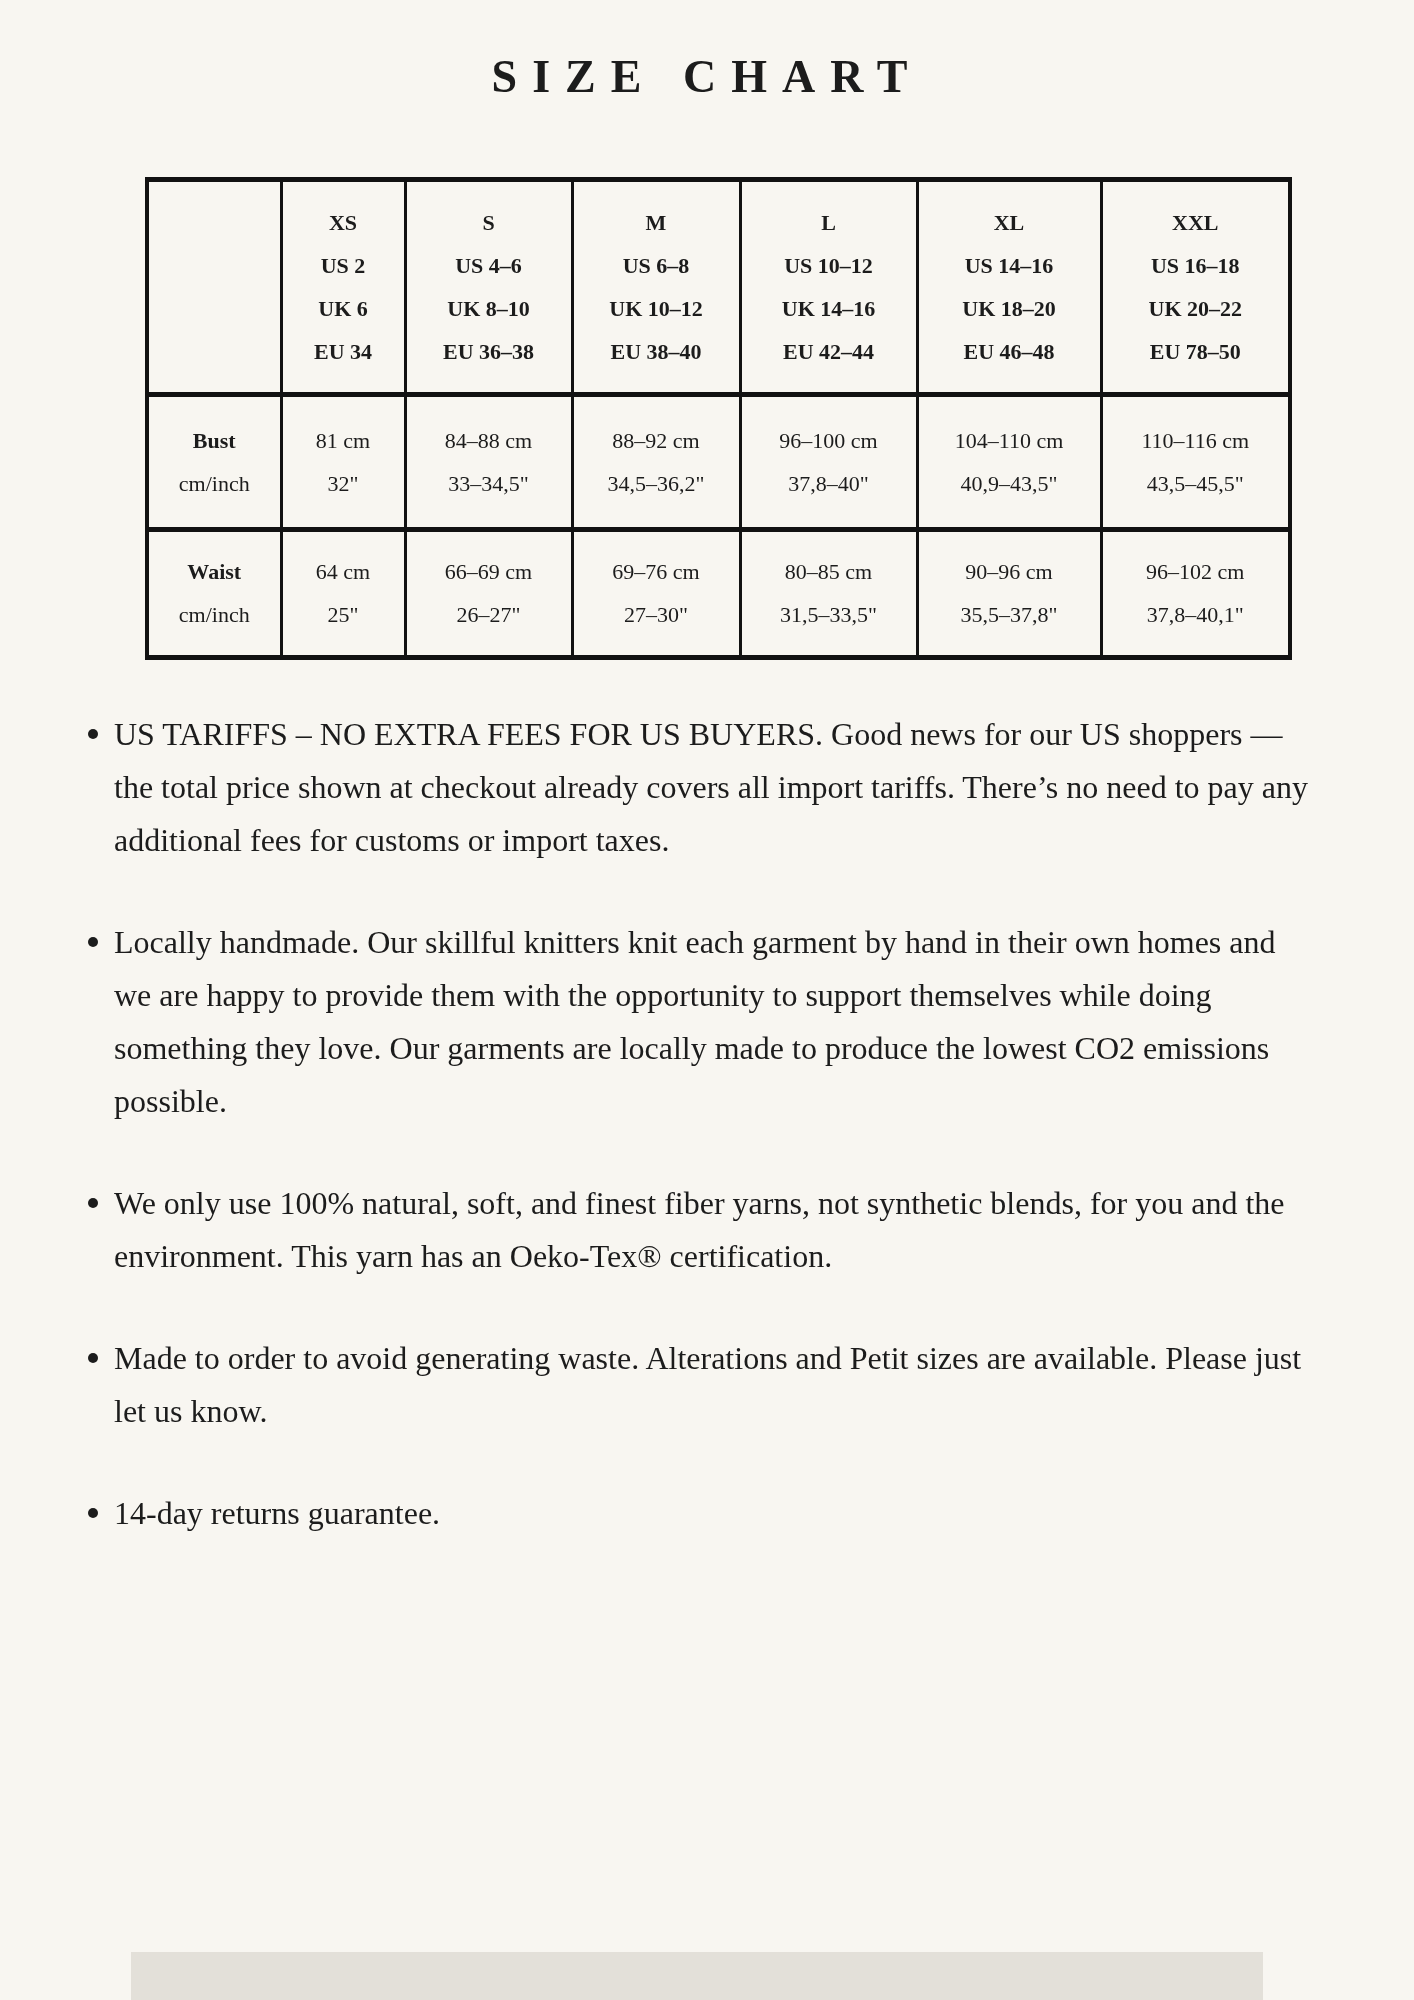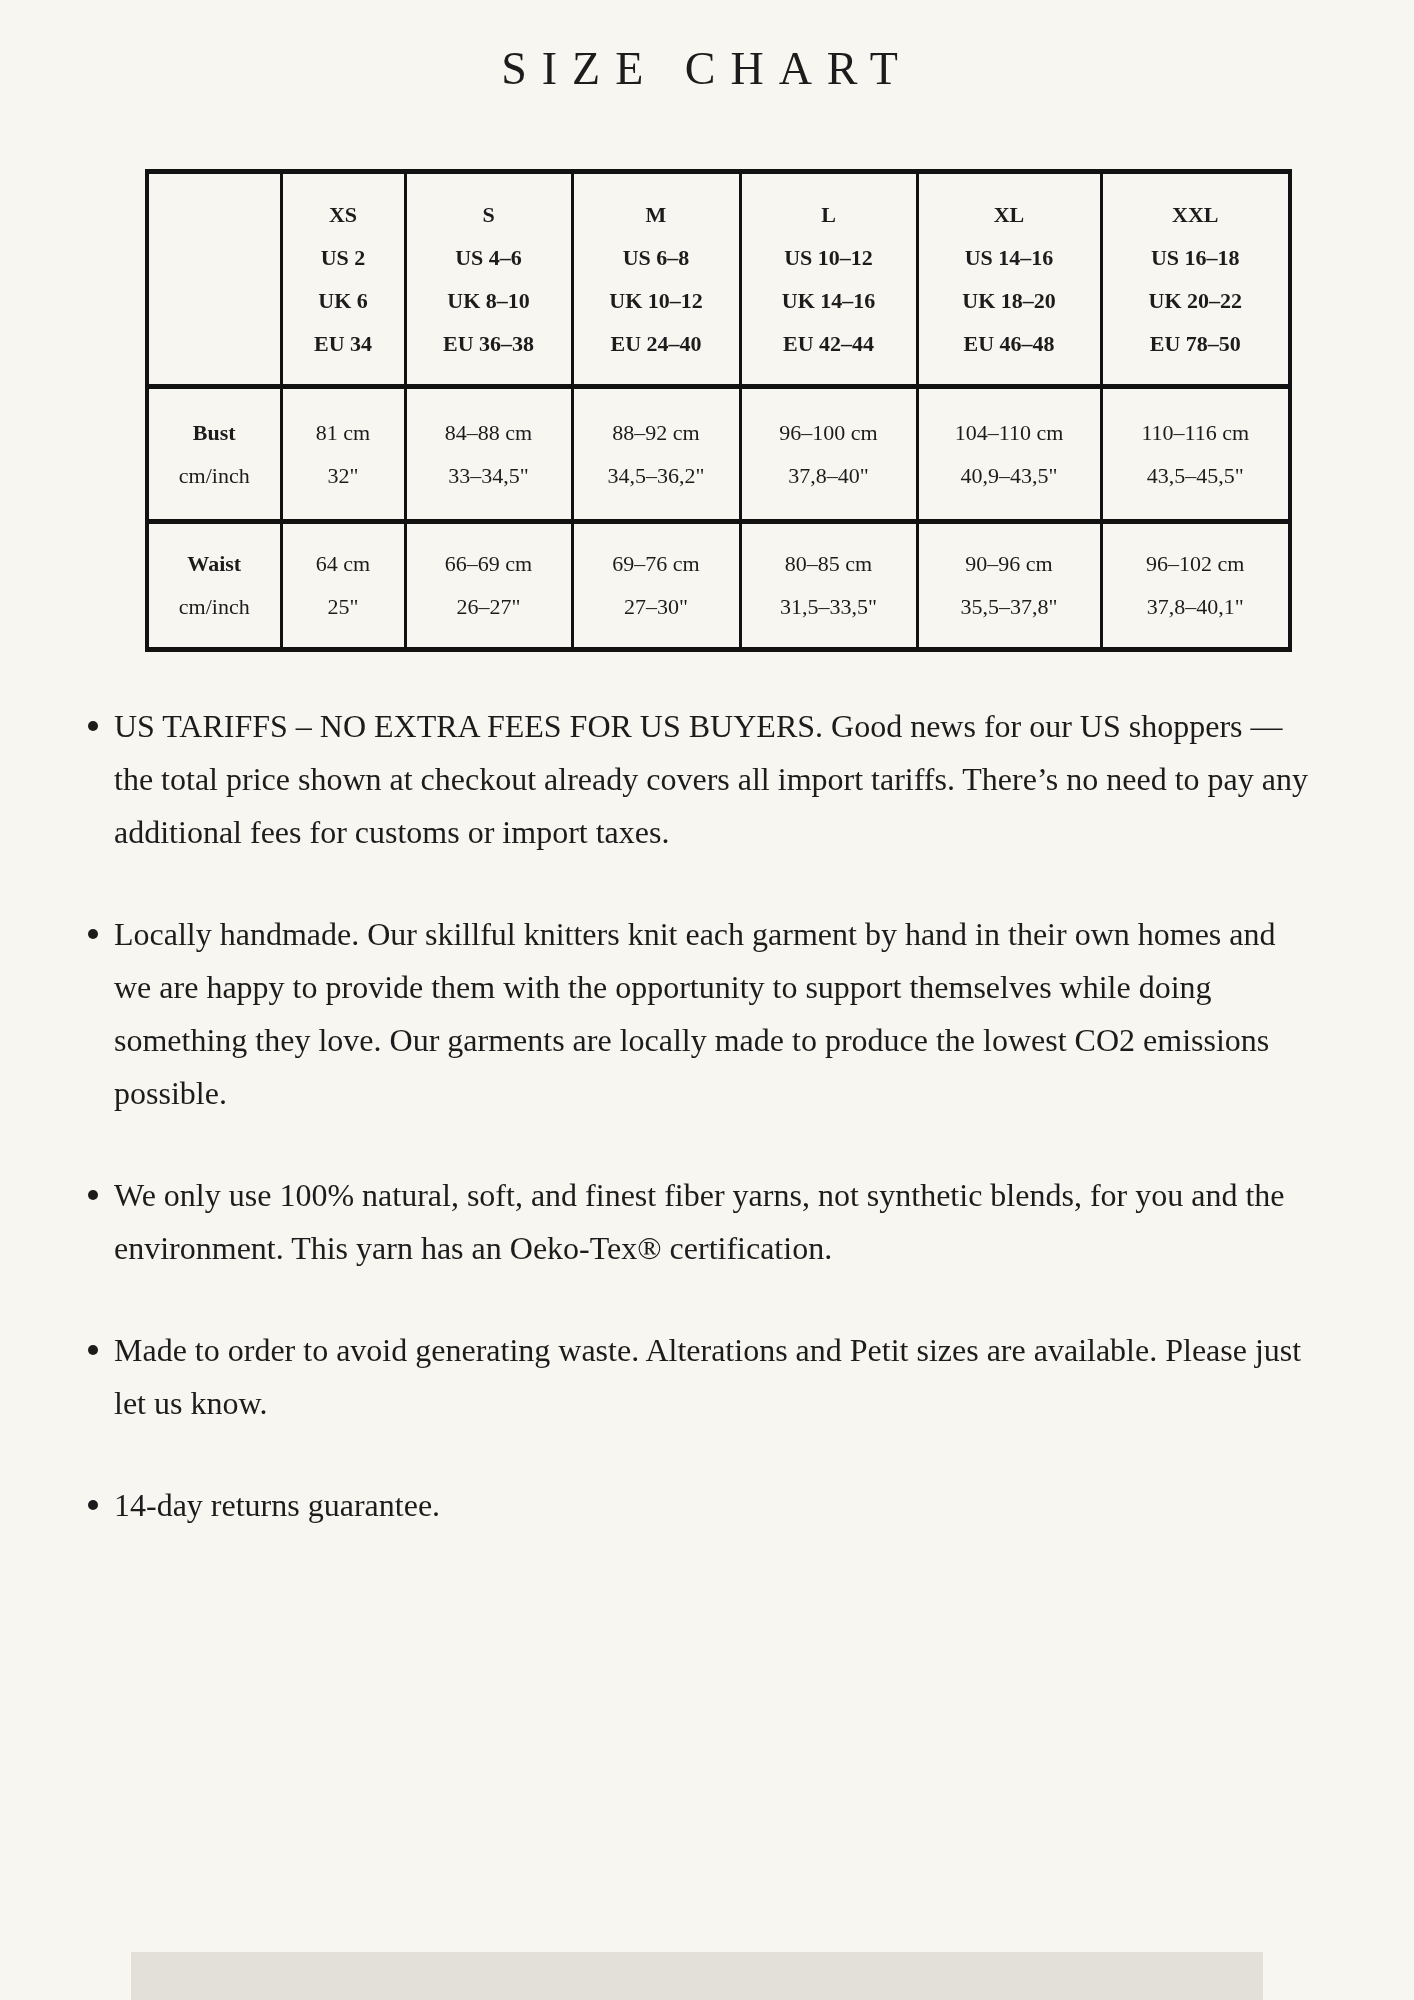--- a/index.html
+++ b/index.html
@@ -16,25 +16,25 @@
     color: var(--text);
   }
   .page {
     position: relative;
     width: 1414px;
     height: 2000px;
     background: var(--background);
     overflow: hidden;
   }
   .doc-title {
-    margin: 12px;
-    padding-top: 32px;
+    margin: 0;
+    padding-top: 52px;
     text-align: center;
     font-size: 46px;
-    font-weight: 400;
+    font-weight: 700;
     letter-spacing: 15px;
     line-height: 1.1;
     color: var(--text);
   }
   .doc-subtitle {
     margin: 14px 0 0 0;
     text-align: center;
     font-size: 23px;
     font-weight: 700;
     letter-spacing: 6px;
@@ -128,21 +128,21 @@
         <td class="size-col-head">
           <div>S</div>
           <div>US 4–6</div>
           <div>UK 8–10</div>
           <div>EU 36–38</div>
         </td>
         <td class="size-col-head">
           <div>M</div>
           <div>US 6–8</div>
           <div>UK 10–12</div>
-          <div>EU 24–40</div>
+          <div>EU 38–40</div>
         </td>
         <td class="size-col-head">
           <div>L</div>
           <div>US 10–12</div>
           <div>UK 14–16</div>
           <div>EU 42–44</div>
         </td>
         <td class="size-col-head">
           <div>XL</div>
           <div>US 14–16</div>

